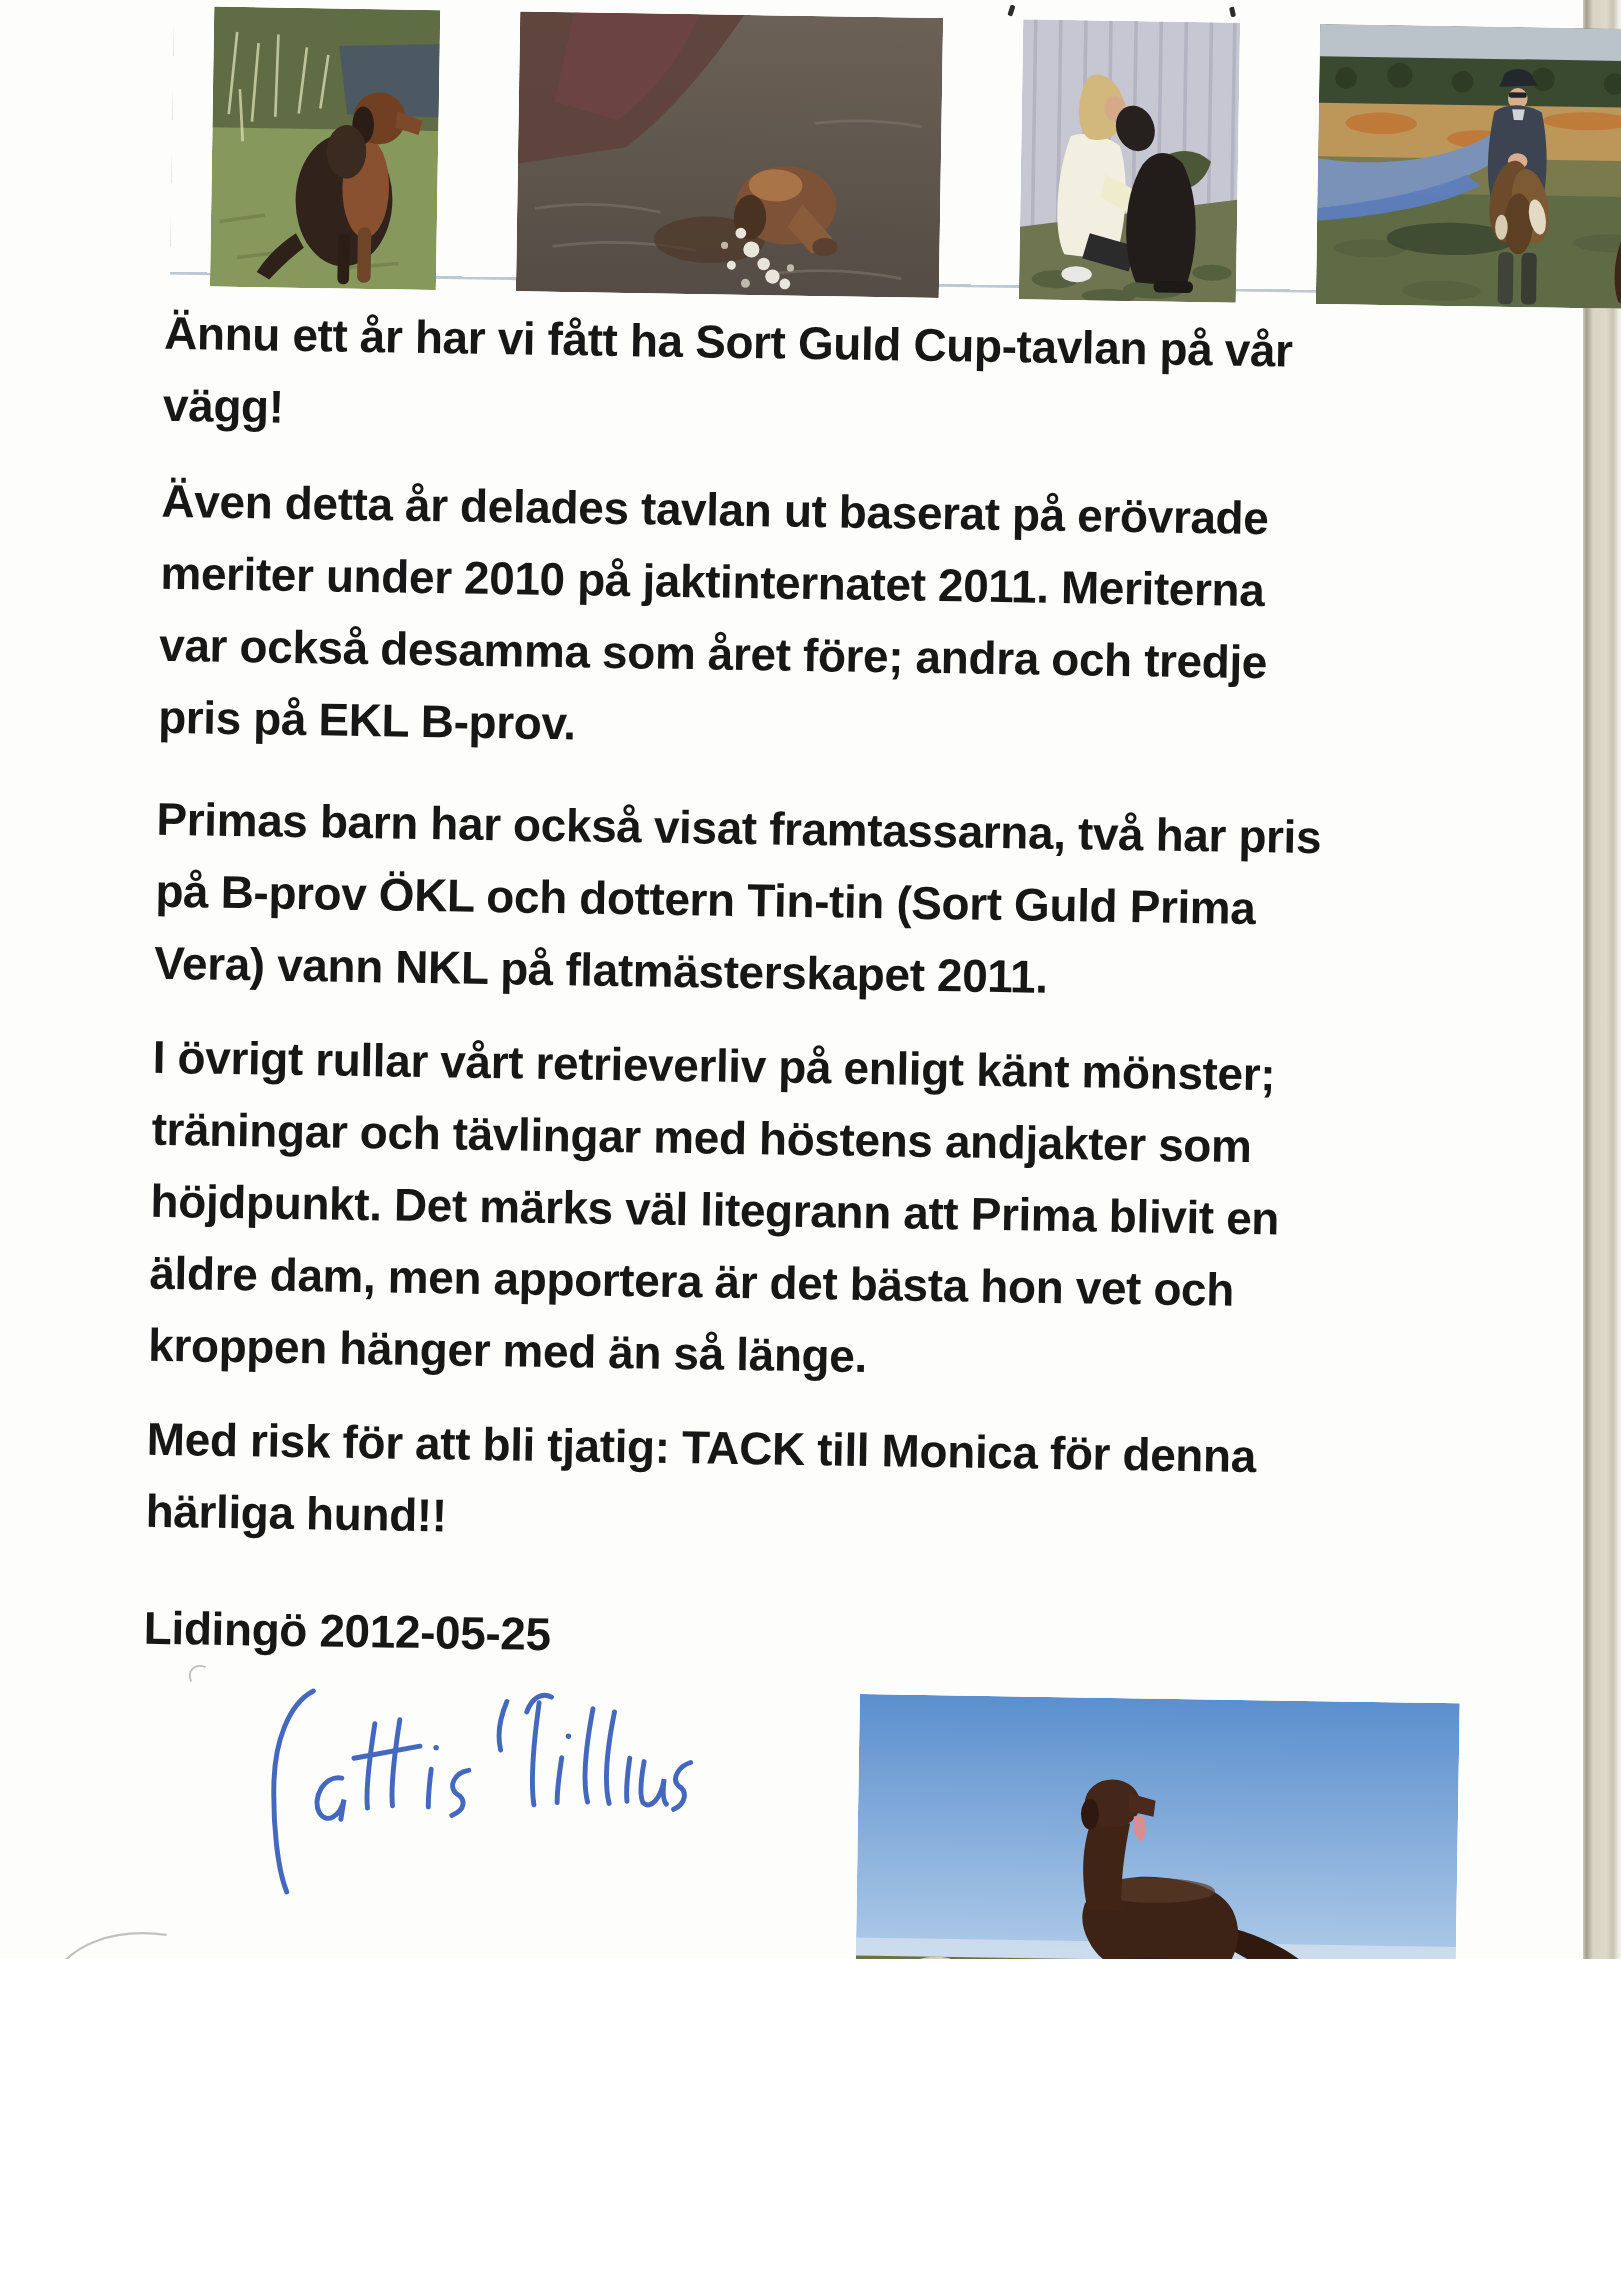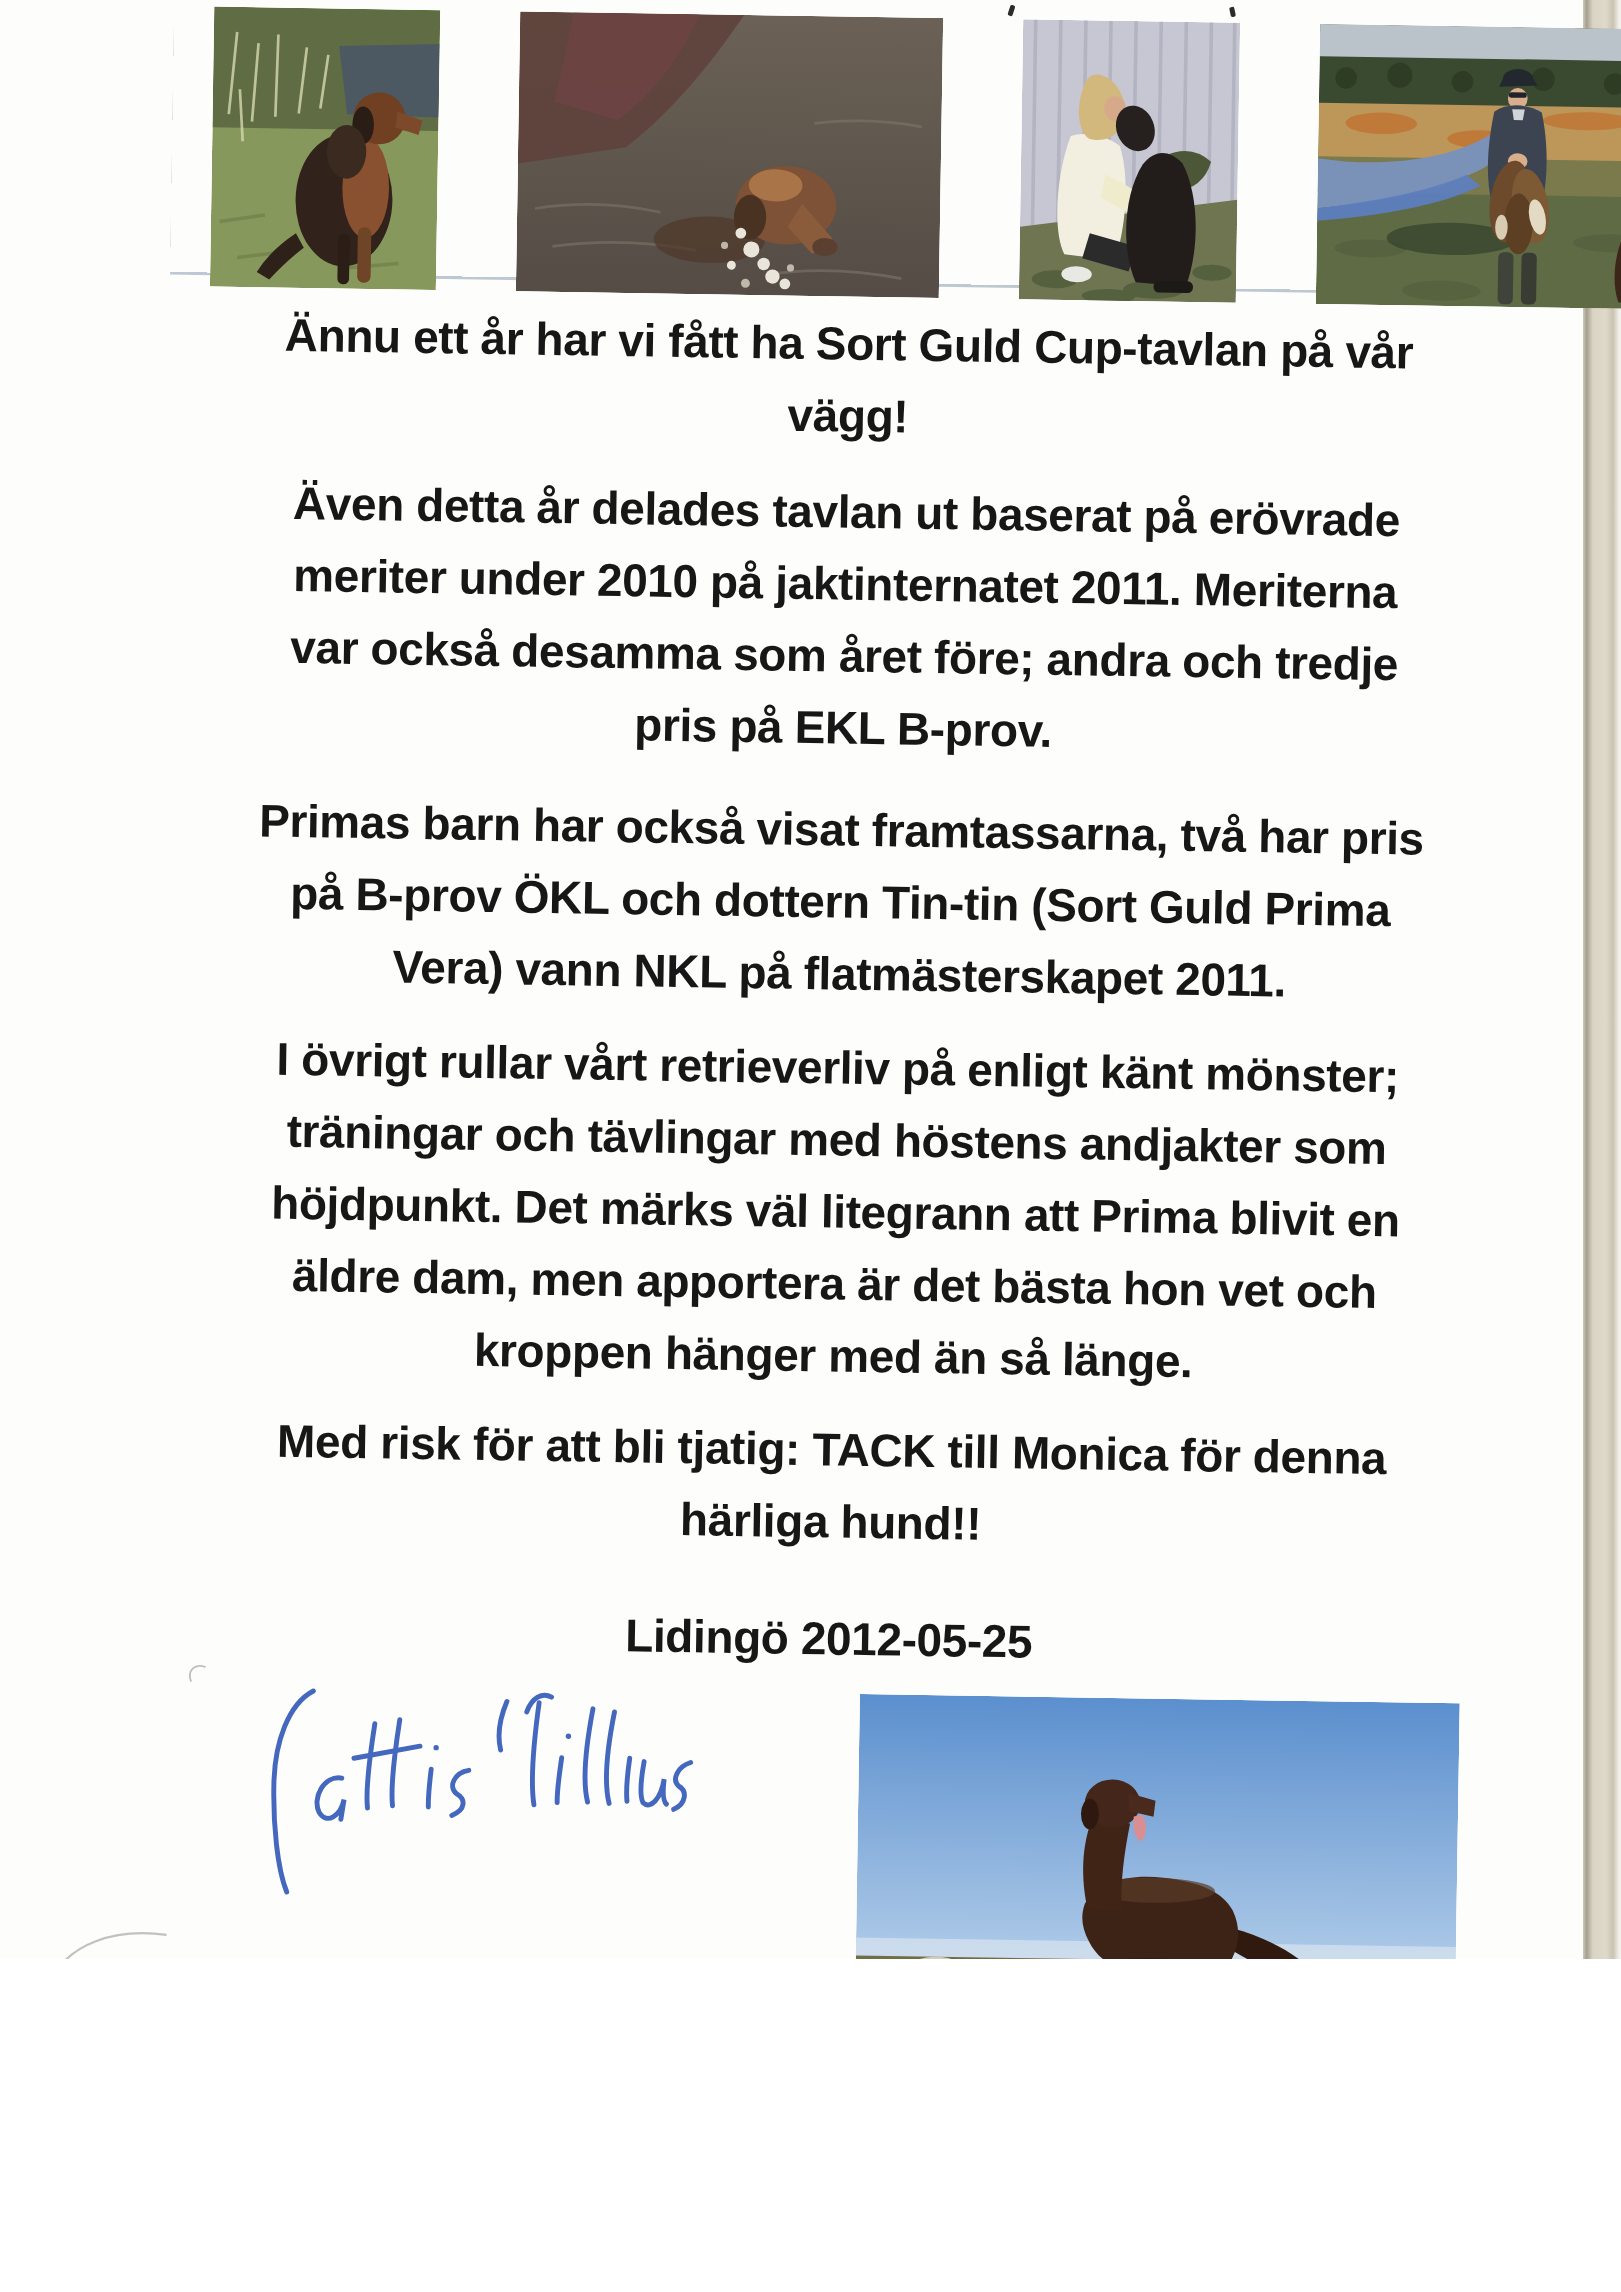--- a/index.html
+++ b/index.html
@@ -1,17 +1,17 @@
 <!DOCTYPE html>
 <html style="font-size:14.3px"><head>
 <meta charset="utf-8">
 <style>
   html,body{margin:0;padding:0;}
   body{background:#ffffff;font-family:"Liberation Sans",sans-serif;}
-  .canvas{position:relative;width:1621px;height:1959px;overflow:hidden;background:#fef9c3;text-align:center;}
+  .canvas{position:relative;width:1621px;height:1959px;overflow:hidden;background:#fef9c3;}
   .page{position:absolute;left:0;top:0;width:1587px;height:2210px;background:#fdfdfb;
         border-bottom-right-radius:76px;}
   .tilt{position:absolute;left:0;top:0;width:1621px;height:2293px;
         transform:rotate(0.9deg);transform-origin:806px 985px;}
 
   
   .photo-strip{position:absolute;left:159px;top:1.8px;height:280px;display:flex;
                box-shadow:0 2.7px 0 rgba(110,135,160,.45);}
   .photo{position:relative;height:280px;overflow:hidden;flex:none;}
   .photo svg{display:block;width:100%;height:100%;}

